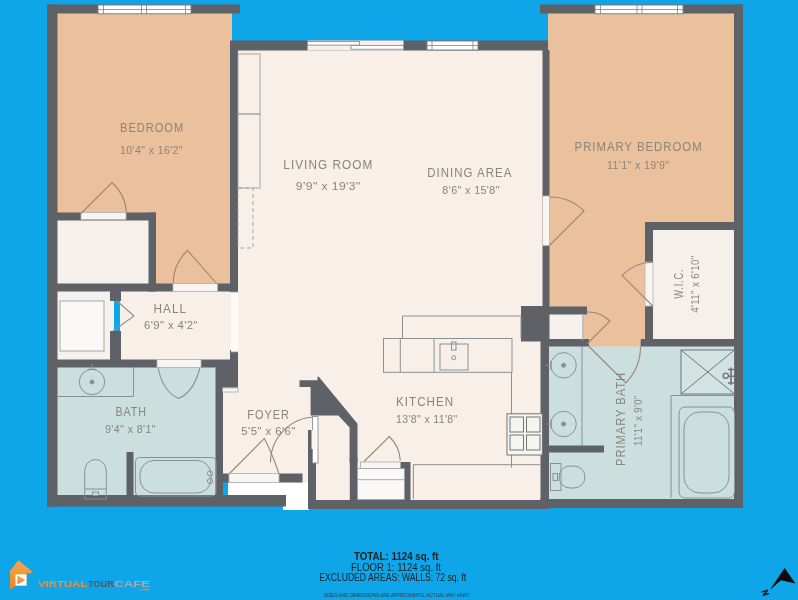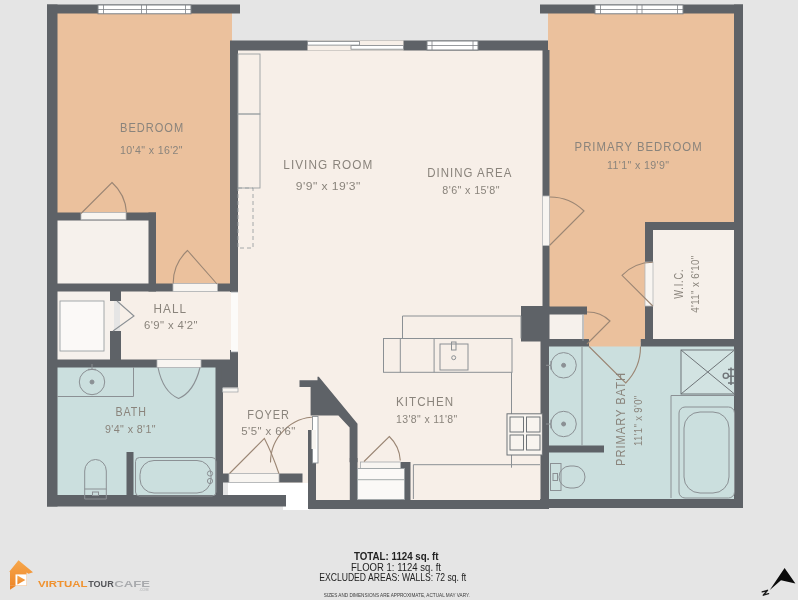--- a/index.html
+++ b/index.html
@@ -1,16 +1,16 @@
 <!DOCTYPE html>
 <html><head>
 <meta charset="utf-8">
 <style>
   html,body{margin:0;padding:0;background:#ffffff;}
-  #stage{position:relative;width:798px;height:600px;overflow:hidden;background:#e5e5e5;
+  #stage{position:relative;width:798px;height:600px;overflow:hidden;background:#0ea5e9;
          font-family:"Liberation Sans", sans-serif;text-align:right;}
   svg{position:absolute;left:0;top:0;}
   text{font-family:"Liberation Sans", sans-serif;}
   .room{fill:#8a847c;letter-spacing:1.1px;font-size:12.6px;}
   .dim{fill:#8a847c;letter-spacing:0.4px;font-size:11.3px;}
 </style>
 </head>
 <body>
 <div id="stage">
 <svg width="798" height="600" viewBox="0 0 798 600">

